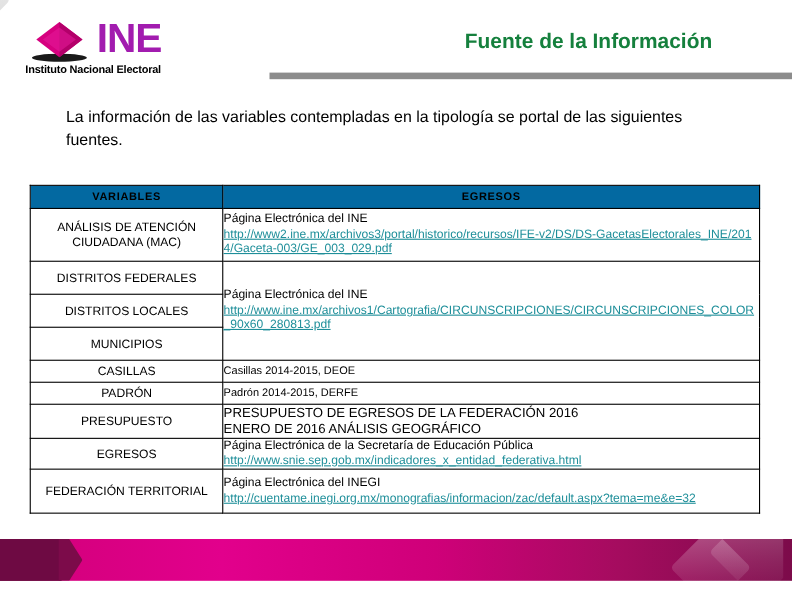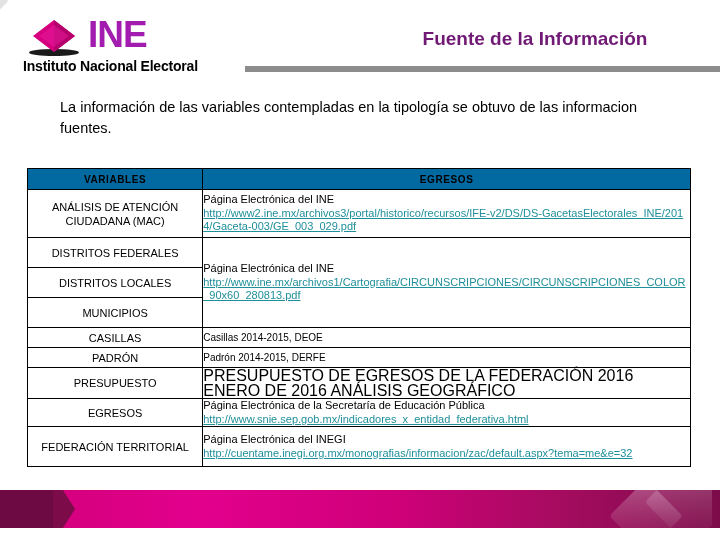--- a/index.html
+++ b/index.html
@@ -65,35 +65,35 @@
     font-weight: bold;
     letter-spacing: -1px;
     color: #a21caf;
     line-height: 42px;
     font-family: "Liberation Sans", sans-serif;
   }
   #logo-sub {
     position: absolute;
     left: 1px;
     top: 42px;
-    font-size: 14px;
+    font-size: 10px;
     font-weight: bold;
     color: #000;
     letter-spacing: -0.2px;
     white-space: nowrap;
   }
   #page-title {
     position: absolute;
     left: 360px;
     top: 28px;
     width: 350px;
     text-align: center;
     font-size: 19px;
     font-weight: bold;
-    color: #701a75;
+    color: #15803d;
     white-space: nowrap;
   }
   #title-rule {
     position: absolute;
     left: 245px;
     top: 66px;
     width: 475px;
     height: 6px;
     background: #8c8c8c;
   }
@@ -145,21 +145,21 @@
   }
   td.src-cell {
     text-align: left;
     font-size: 11px;
     color: #000;
     padding: 2px 4px;
     line-height: 13.5px;
     word-break: break-all;
   }
   td.src-cell.small { font-size: 10px; margin-top: 28px; }
-  td.src-cell.big   { font-size: 16px; line-height: 15px; }
+  td.src-cell.big   { font-size: 12px; line-height: 15px; }
   .lnk {
     color: #1f8f9a;
     text-decoration: underline;
     word-break: break-all;
     cursor: pointer;
   }
   .src-line { display: block; }
 
   
   .r-mac      { height: 48px; }
@@ -234,21 +234,21 @@
       <polygon points="26,7 41,18 26,29 11,18" fill="#e5199b" opacity="0.55"></polygon>
     </svg>
     <div id="logo-ine-text">INE</div>
     <div id="logo-sub">Instituto Nacional Electoral</div>
   </div>
 
   <div id="page-title">Fuente de la Información</div>
   <div id="title-rule"></div>
 </div>
 
-<div id="intro">La información de las variables contempladas en la tipología se obtuvo de las informacion fuentes.</div>
+<div id="intro">La información de las variables contempladas en la tipología se portal de las siguientes fuentes.</div>
 
 <table id="source-table">
   <colgroup>
     <col class="col-var">
     <col class="col-src">
   </colgroup>
   <thead>
     <tr>
       <th>VARIABLES</th>
       <th>EGRESOS</th>

